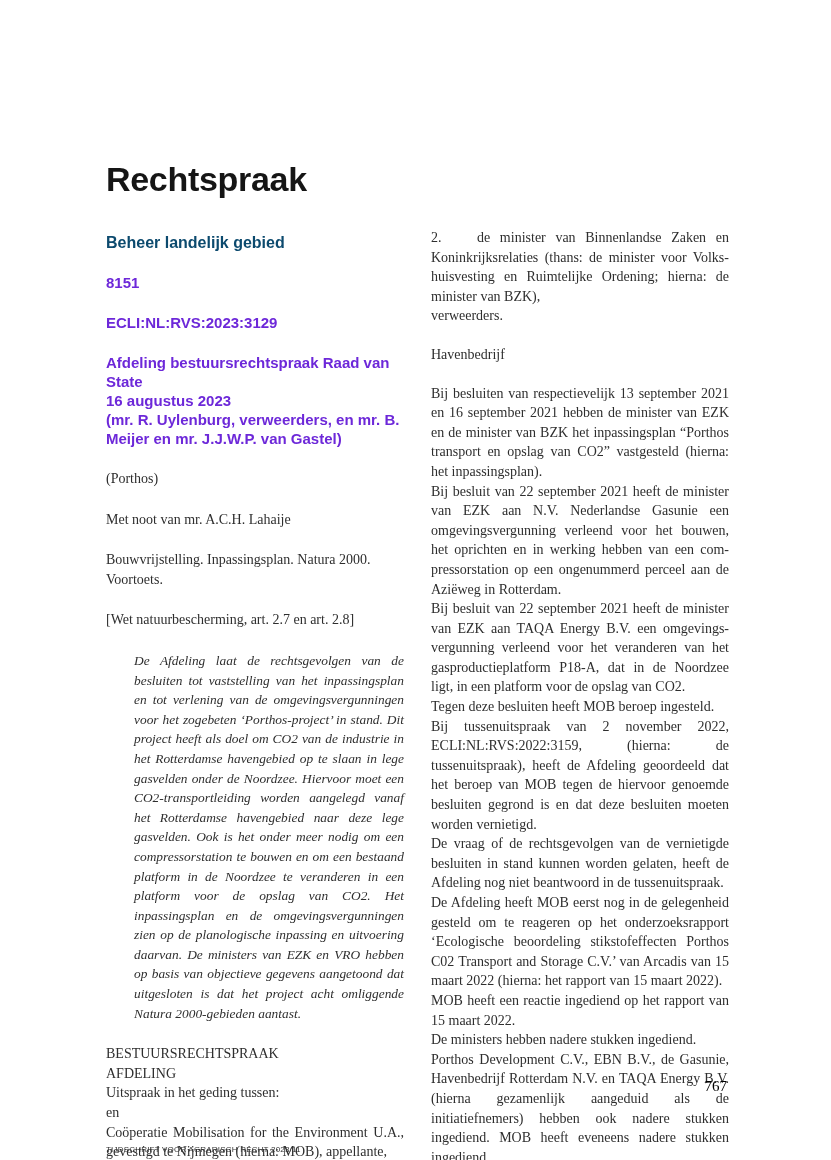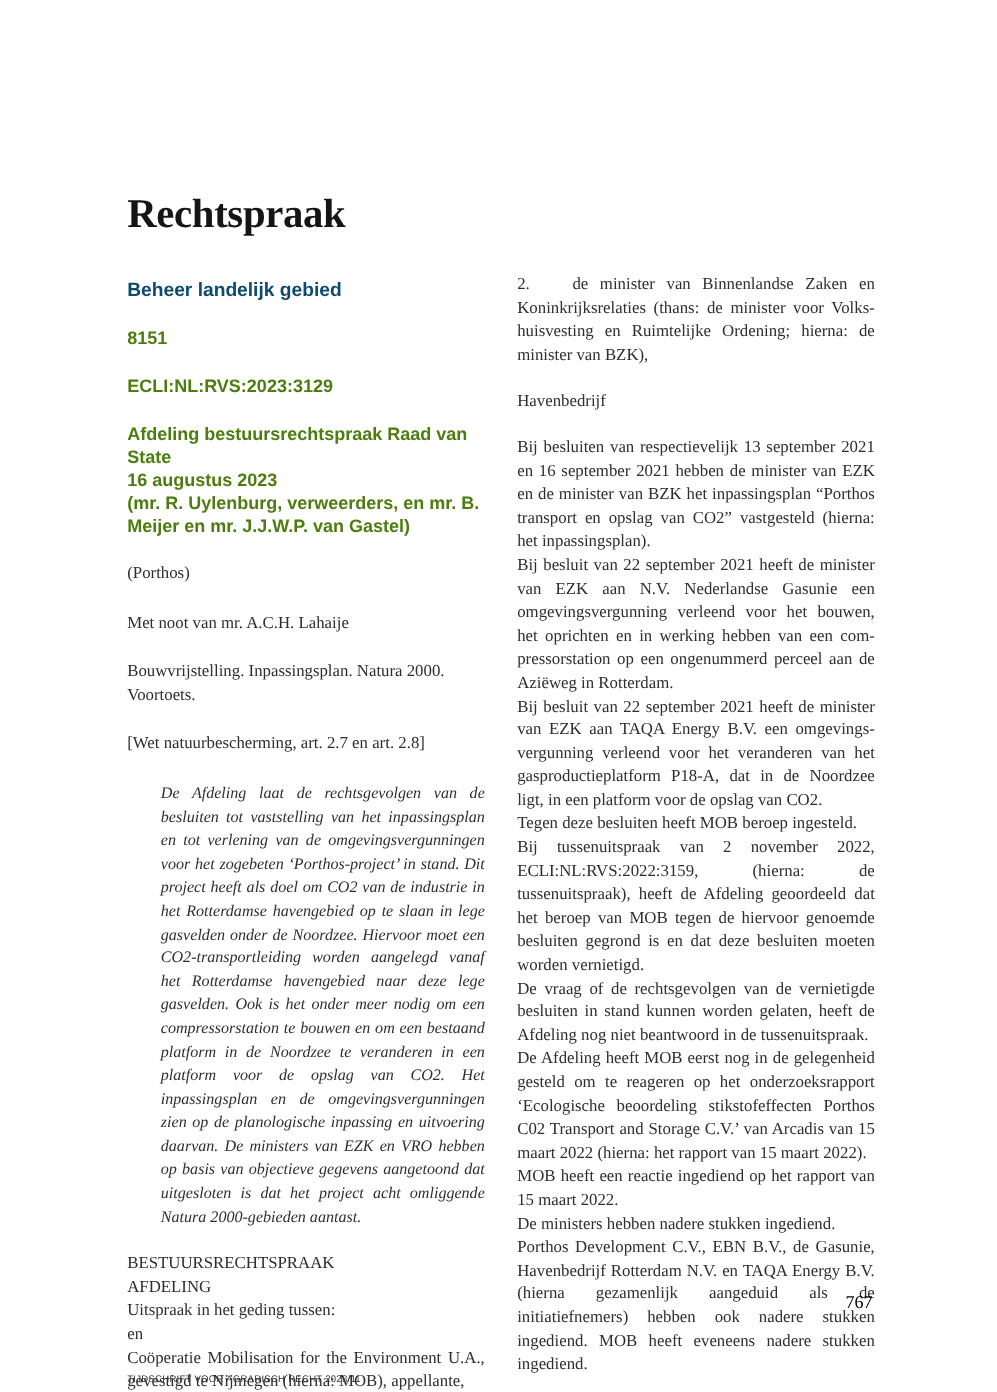--- a/index.html
+++ b/index.html
@@ -1,27 +1,27 @@
 <!DOCTYPE html>
 <html><head>
   <meta charset="utf-8">
   <style>
     html, body { margin: 0; padding: 0; background: #ffffff; }
     body { width: 831px; height: 1160px; position: relative; overflow: hidden; color: #2b2b2b; }
     .page-title {
       position: absolute; left: 106px; top: 160px;
-      font-family: Liberation Serif, serif; font-weight: bold;
+      font-family: Liberation Sans, sans-serif; font-weight: bold;
       font-size: 34px; color: #151515; letter-spacing: -0.3px; margin: 0;
     }
     .col { position: absolute; top: 228px; width: 298px; }
     .col-left { left: 106px; }
     .col-right { left: 431px; }
     .sans-head {
       font-family: "Liberation Sans", sans-serif; font-weight: bold;
-      font-size: 15px; line-height: 19px; color: #4d7c0f; margin: 0;
+      font-size: 15px; line-height: 19px; color: #6d28d9; margin: 0;
     }
     .green-head { color: #0c4a6e; font-size: 16px; margin-top: 5px; }
     .serif {
       font-family: "Liberation Serif", serif; font-size: 14px; line-height: 19.6px;
       color: #2e2e2e; margin: 0; text-align: justify; hyphens: manual;
     }
     .serif-bold { font-family: "Liberation Serif", serif; font-weight: normal; font-size: 14px; line-height: 19.6px; color: #2e2e2e; margin: 0; }
     .italic { font-style: italic; font-size: 13.4px; line-height: 19.6px; margin-left: 28px; }
     .gap-s { height: 19px; }
     .gap-m { height: 21px; }
@@ -72,20 +72,21 @@
   <p class="serif">Coöperatie Mobilisation for the Environment U.A., gevestigd te Nijmegen (hierna: MOB), appellante,</p>
   <p class="serif">
     <span class="num" style="display:inline-block;width:46px;">1.</span><span>de minister van Economische Zaken en Klimaat (thans: de minister voor Klimaat en Energie; hierna: de minister van EZK),</span>
   </p>
 </div>
 
 <div class="col col-right">
   <p class="serif">
     <span class="num" style="display:inline-block;width:46px;">2.</span><span>de minister van Binnenlandse Zaken en Koninkrijksrelaties (thans: de minister voor Volks­huisvesting en Ruimtelijke Ordening; hierna: de minister van BZK),</span>
   </p>
+  <p class="serif">verweerders.</p>
   <div class="gap-s"></div>
   <p class="serif">Havenbedrijf</p>
   <div class="gap-s"></div>
   <p class="serif">Bij besluiten van respectievelijk 13 september 2021 en 16 september 2021 hebben de minister van EZK en de minister van BZK het inpassingsplan “Porthos transport en opslag van CO2” vastgesteld (hierna: het inpassingsplan).</p>
   <p class="serif">Bij besluit van 22 september 2021 heeft de minis­ter van EZK aan N.V. Nederlandse Gasunie een omgevingsvergunning verleend voor het bouwen, het oprichten en in werking hebben van een com­pressorstation op een ongenummerd perceel aan de Aziëweg in Rotterdam.</p>
   <p class="serif">Bij besluit van 22 september 2021 heeft de minister van EZK aan TAQA Energy B.V. een omgevings­vergunning verleend voor het veranderen van het gasproductieplatform P18-A, dat in de Noordzee ligt, in een platform voor de opslag van CO2.</p>
   <p class="serif">Tegen deze besluiten heeft MOB beroep ingesteld.</p>
   <p class="serif">Bij tussenuitspraak van 2 november 2022, ECLI:NL:RVS:2022:3159, (hierna: de tussenuitspraak), heeft de Afdeling geoordeeld dat het beroep van MOB tegen de hiervoor genoemde besluiten gegrond is en dat deze besluiten moeten worden vernietigd.</p>
   <p class="serif">De vraag of de rechtsgevolgen van de vernietigde besluiten in stand kunnen worden gelaten, heeft de Afdeling nog niet beantwoord in de tussenuitspraak.</p>
   <p class="serif">De Afdeling heeft MOB eerst nog in de gelegenheid gesteld om te reageren op het onderzoeksrapport ‘Ecologische beoordeling stikstofeffecten Porthos C02 Transport and Storage C.V.’ van Arcadis van 15 maart 2022 (hierna: het rapport van 15 maart 2022).</p>

